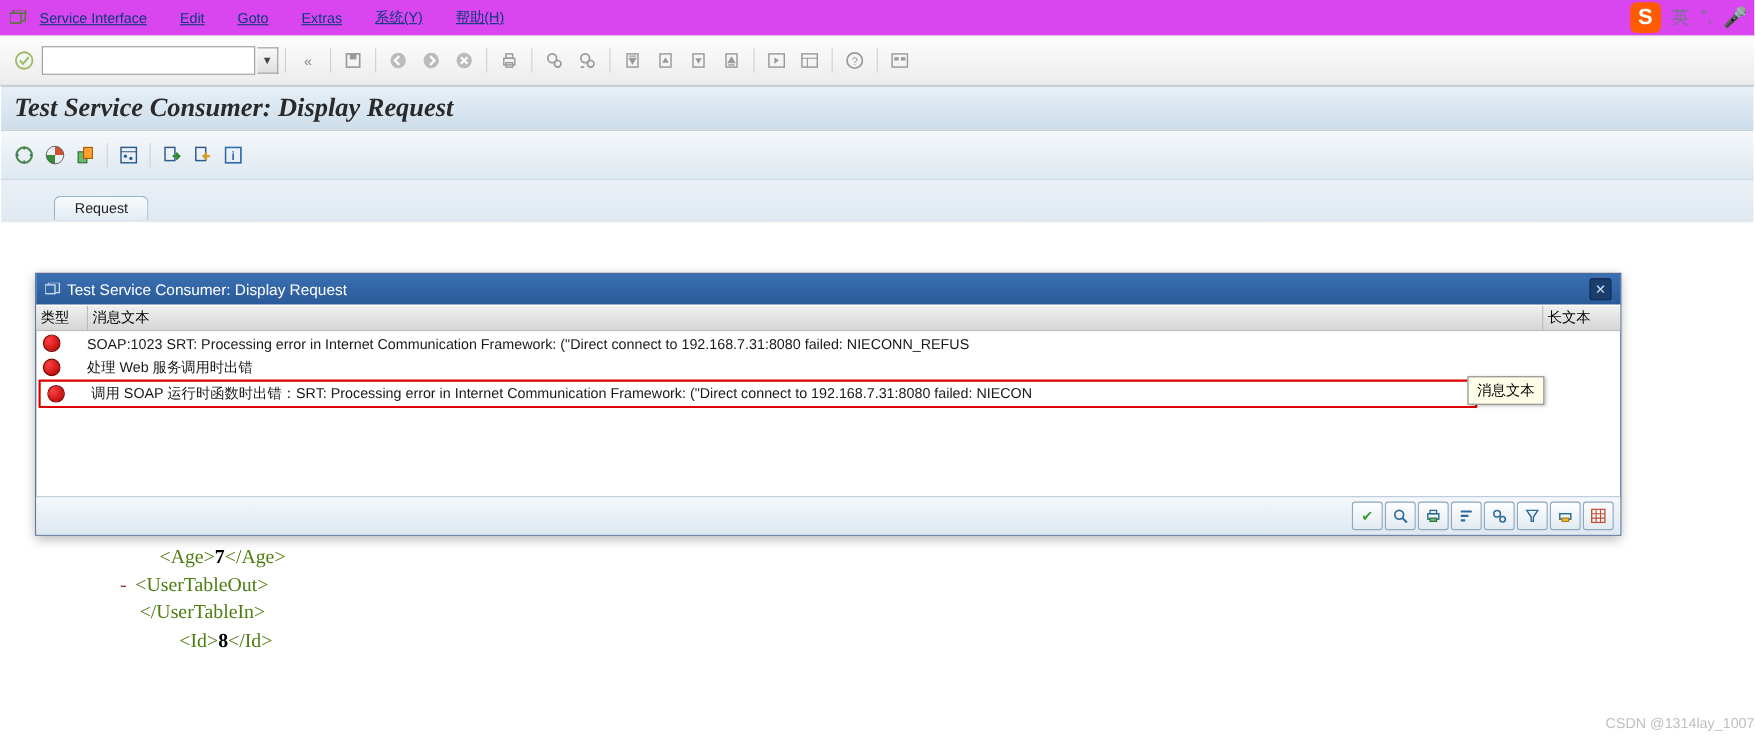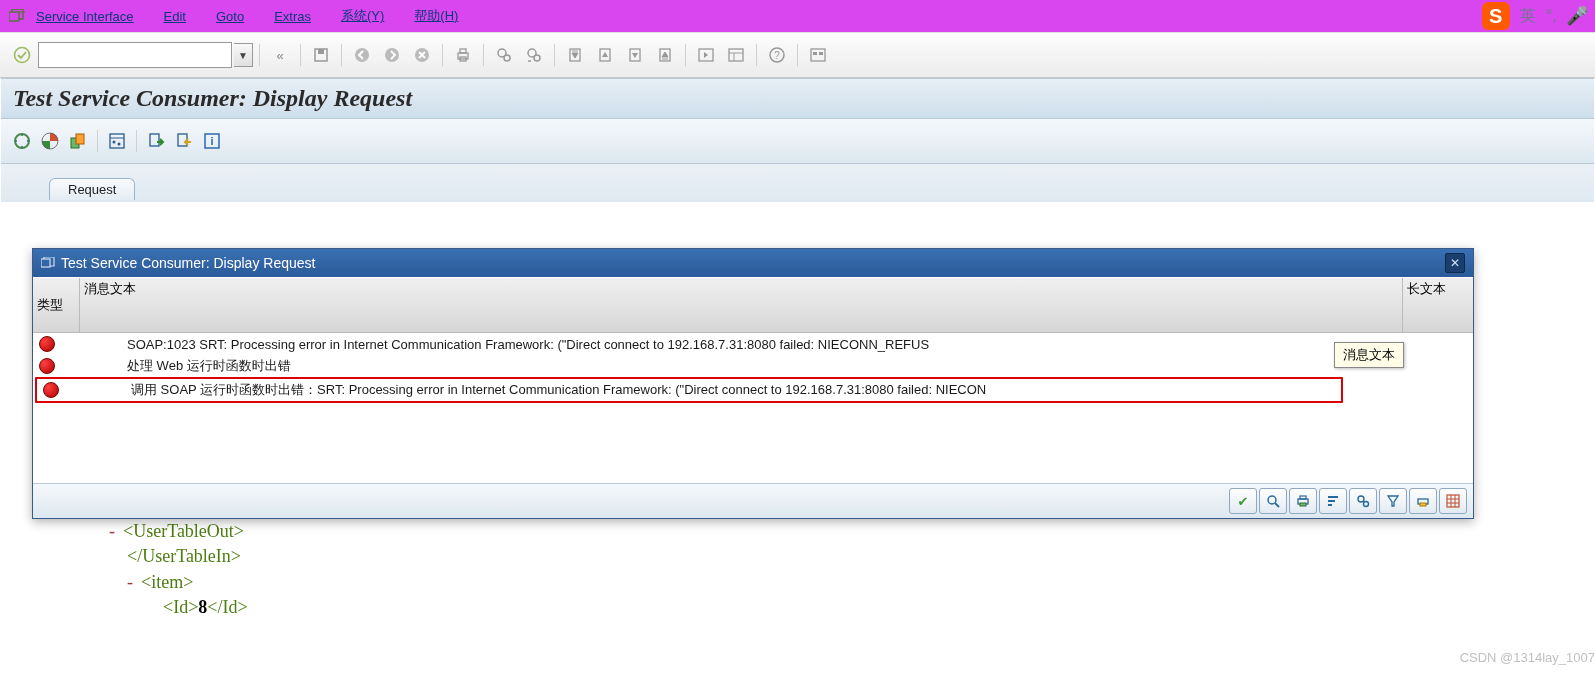--- a/index.html
+++ b/index.html
@@ -18,25 +18,25 @@
   .page-title-row h1{margin:0;font-size:24px;font-style:italic;font-weight:bold;color:#2a2a2a;font-family:"Times New Roman",serif;}
   .toolbar2{display:flex;align-items:center;height:36px;padding:4px 8px;background:linear-gradient(#f5f8fb,#dde8f0);border-bottom:1px solid #b7c9d6;gap:2px;}
   .tb2-btn{width:24px;height:24px;display:flex;align-items:center;justify-content:center;border:1px solid transparent;border-radius:3px;}
   .tab-area{padding:14px 0 0 48px;background:linear-gradient(#eaf0f6,#e0e9f1);height:24px;}
   .tab{display:inline-block;background:linear-gradient(#f9fbfd,#e3ecf4);border:1px solid #97b6ce;border-bottom:none;border-radius:6px 6px 0 0;padding:3px 18px;font-size:13px;color:#222;}
   .dlg{position:absolute;left:32px;top:248px;width:1440px;border:1px solid #3a5a8a;box-shadow:0 3px 10px rgba(0,0,0,0.3);background:#fff;}
   .dlg-title{background:linear-gradient(#3a70b2,#2a5a99);color:#fff;padding:4px 8px;display:flex;align-items:center;justify-content:space-between;font-size:14px;}
   .dlg-title .t-left{display:flex;align-items:center;gap:6px;}
   .dlg-close{width:18px;height:18px;background:#1a3f6f;border:1px solid #0a2a4f;display:flex;align-items:center;justify-content:center;color:#cfe0f0;font-size:12px;border-radius:2px;}
   .msg-head{display:flex;background:linear-gradient(#f0f0f0,#d6d6d6);border-bottom:1px solid #bbb;border-top:1px solid #fff;}
-  .col-type{width:38px;padding:18px 4px;border-right:1px solid #bbb;}
+  .col-type{width:38px;padding:2px 4px;border-right:1px solid #bbb;}
   .col-msg{flex:1;padding:2px 4px;border-right:1px solid #bbb;}
   .col-long{width:62px;padding:2px 4px;text-align:left;}
   .msg-body{min-height:150px;}
-  .msg-row{display:flex;align-items:center;height:22px;gap:48px;}
+  .msg-row{display:flex;align-items:center;height:22px;}
   .msg-row .ic{width:38px;display:flex;align-items:center;justify-content:flex-start;padding-left:6px;}
   .err-dot{width:14px;height:14px;border-radius:50%;background:radial-gradient(circle at 30% 30%,#ff4040,#b00000);border:1px solid #700;}
   .msg-row .tx{flex:1;padding:0 2px;white-space:nowrap;overflow:hidden;color:#1a1a1a;}
   .hl-row{border:2px solid #d00;border-radius:1px;margin:0 130px 0 2px;}
   .dlg-foot{display:flex;justify-content:flex-end;padding:4px 6px;background:linear-gradient(#f5f8fb,#dde8f0);border-top:1px solid #b7c9d6;gap:2px;}
   .ft-btn{width:26px;height:24px;border:1px solid #8fa8bf;border-radius:3px;background:linear-gradient(#fefefe,#e2ebf2);display:flex;align-items:center;justify-content:center;color:#2a5a8a;font-size:13px;}
   .tooltip{position:absolute;left:1334px;top:342px;background:#fffde8;border:1px solid #888;padding:3px 8px;font-size:13px;box-shadow:1px 1px 3px rgba(0,0,0,0.25);}
   .xml-area{padding-left:108px;padding-top:292px;font-family:"Times New Roman",serif;font-size:18px;line-height:1.4;}
   .xml-area .ln{white-space:pre;}
   .tag{color:#4d7c0f;}
@@ -246,21 +246,20 @@
   </div>
 
   <div class="tab-area">
     <div class="tab">Request</div>
   </div>
 
   <div class="xml-area">
     <div class="ln">        <span class="tag">&lt;Age&gt;</span><span class="val">7</span><span class="tag">&lt;/Age&gt;</span></div>
     <div class="ln"><span class="dash">-</span><span class="tag">&lt;UserTableOut&gt;</span></div>
     <div class="ln">    <span class="tag">&lt;/UserTableIn&gt;</span></div>
-    <div class="ln">    <span class="dash">-</span><span class="tag">&lt;item&gt;</span></div>
     <div class="ln">            <span class="tag">&lt;Id&gt;</span><span class="val">8</span><span class="tag">&lt;/Id&gt;</span></div>
   </div>
 </div>
 
 <div class="dlg">
   <div class="dlg-title">
     <div class="t-left">
       <span>
         <svg width="14" height="12" viewBox="0 0 14 12">
             <rect x="0" y="2" width="9" height="8" fill="none" stroke="#cfe0f0" stroke-width="1.2"></rect>
@@ -282,21 +281,21 @@
     <div class="msg-row">
       <div class="ic">
           <div class="err-dot"></div>
         </div>
       <div class="tx">SOAP:1023 SRT: Processing error in Internet Communication Framework: ("Direct connect to 192.168.7.31:8080 failed: NIECONN_REFUS</div>
     </div>
     <div class="msg-row">
       <div class="ic">
           <div class="err-dot"></div>
         </div>
-      <div class="tx">处理 Web 运行时函数时出错</div>
+      <div class="tx">处理 Web 服务调用时出错</div>
     </div>
     <div class="hl-row">
       <div class="msg-row">
         <div class="ic">
             <div class="err-dot"></div>
           </div>
         <div class="tx">调用 SOAP 运行时函数时出错：SRT: Processing error in Internet Communication Framework: ("Direct connect to 192.168.7.31:8080 failed: NIECON</div>
       </div>
     </div>
   </div>

